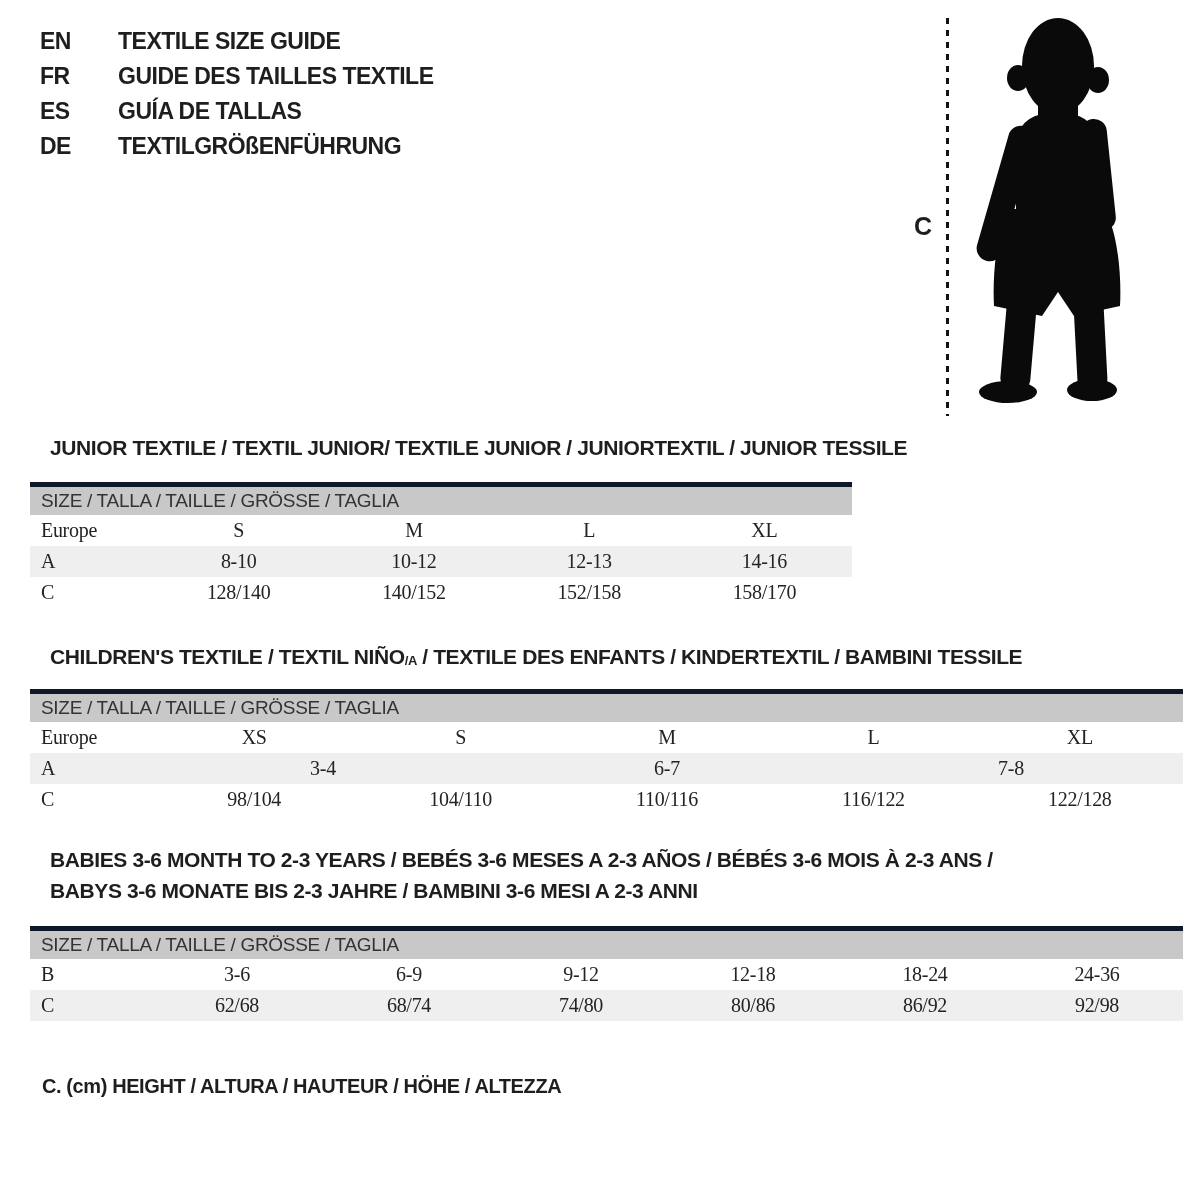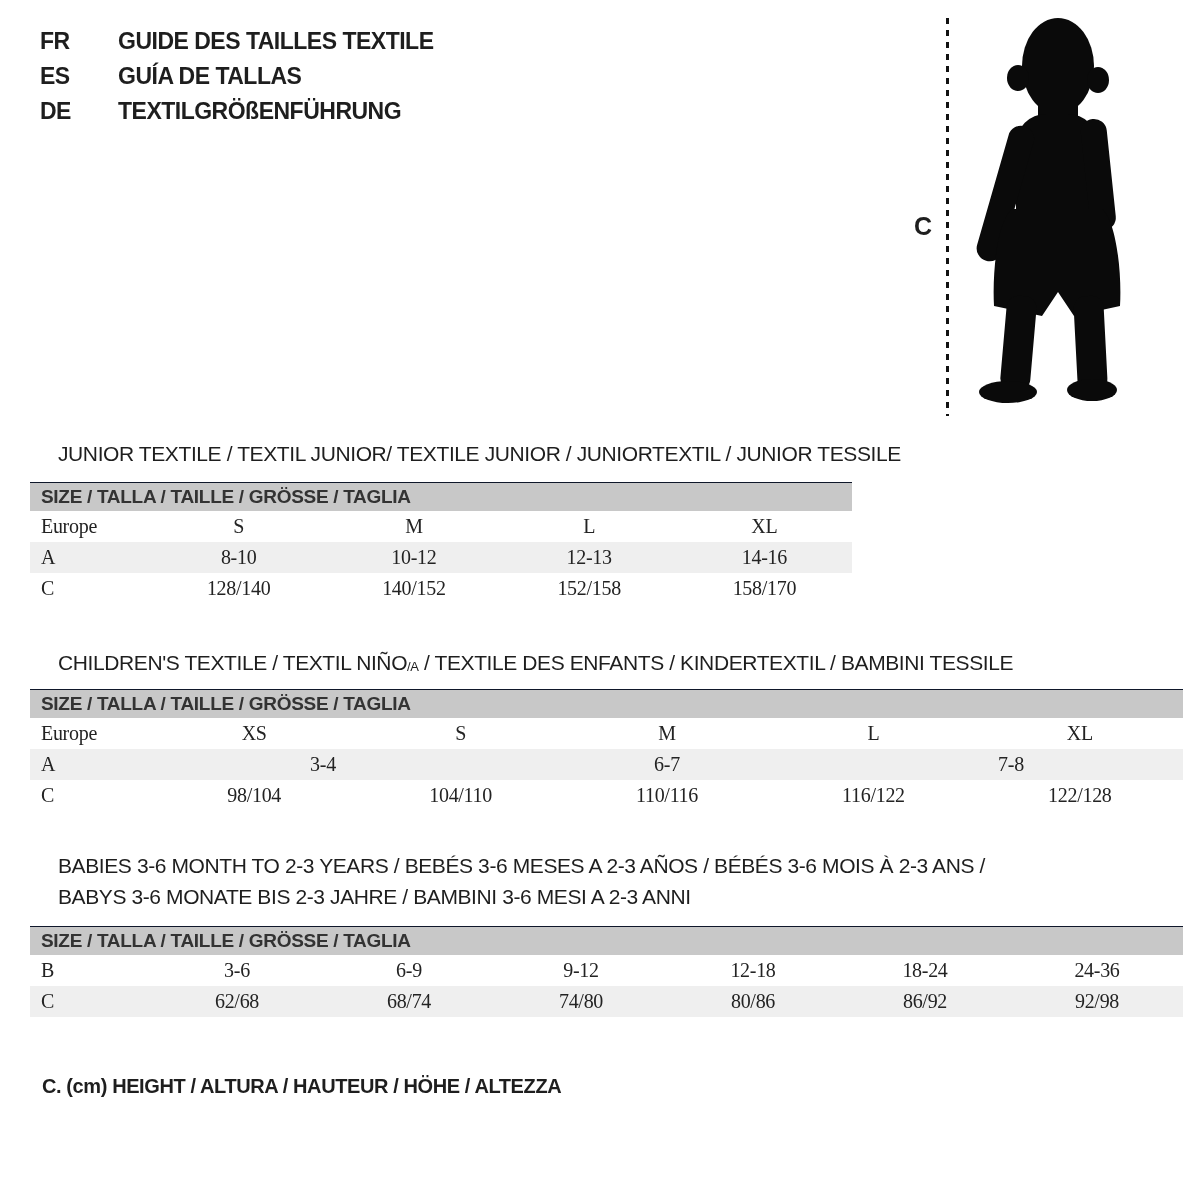--- a/index.html
+++ b/index.html
@@ -19,46 +19,49 @@
 
   
   .measure-line{
     position:absolute;left:946px;top:18px;width:3px;height:398px;
     background:repeating-linear-gradient(to bottom,#121212 0 6px,transparent 6px 12px);
   }
   .measure-label{position:absolute;left:914px;top:212px;font-weight:bold;font-size:25px;}
   .toddler{position:absolute;left:968px;top:14px;}
 
   
-  .heading{position:absolute;left:58px;font-weight:normal;font-size:21px;letter-spacing:-0.4px;white-space:nowrap;margin-top:6px;}
+  .heading{position:absolute;left:50px;font-weight:bold;font-size:21px;letter-spacing:-0.4px;white-space:nowrap;}
   .heading .sub{font-size:13px;vertical-align:-1px;}
   .heading.two-line{line-height:31px;}
 
   
   .stable{position:absolute;left:30px;}
   .band{
     background:var(--band,#c8c8c8);height:28px;line-height:28px;
-    padding-left:11px;font-weight:bold;font-size:19px;color:#333;
-    letter-spacing:-0.3px;border-top:1px solid #0f172a;
+    padding-left:11px;font-weight:normal;font-size:19px;color:#333;
+    letter-spacing:-0.3px;border-top:5px solid #0f172a;
   }
   .trow{display:flex;height:31px;line-height:31px;font-size:20px;letter-spacing:-0.3px;color:#232323;font-family:Liberation Serif, serif;}
   .trow.shade{background:var(--stripe,#efefef);}
   .tlabel{width:110px;padding-left:11px;flex:none;}
   .tcell{flex:1;text-align:center;}
 
   
   .legend{position:absolute;left:42px;top:1071px;}
   .legend-line{height:31px;line-height:31px;font-weight:bold;font-size:20px;letter-spacing:-0.4px;white-space:nowrap;}
 </style>
 </head>
 <body>
 
 <div class="page">
 
   <div class="lang-block">
+    <div class="lang-row">
+      <span class="lang-code">EN</span><span class="lang-label">TEXTILE SIZE GUIDE</span>
+    </div>
     <div class="lang-row">
       <span class="lang-code">FR</span><span class="lang-label">GUIDE DES TAILLES TEXTILE</span>
     </div>
     <div class="lang-row">
       <span class="lang-code">ES</span><span class="lang-label">GUÍA DE TALLAS</span>
     </div>
     <div class="lang-row">
       <span class="lang-code">DE</span><span class="lang-label">TEXTILGRÖßENFÜHRUNG</span>
     </div>
   </div>

